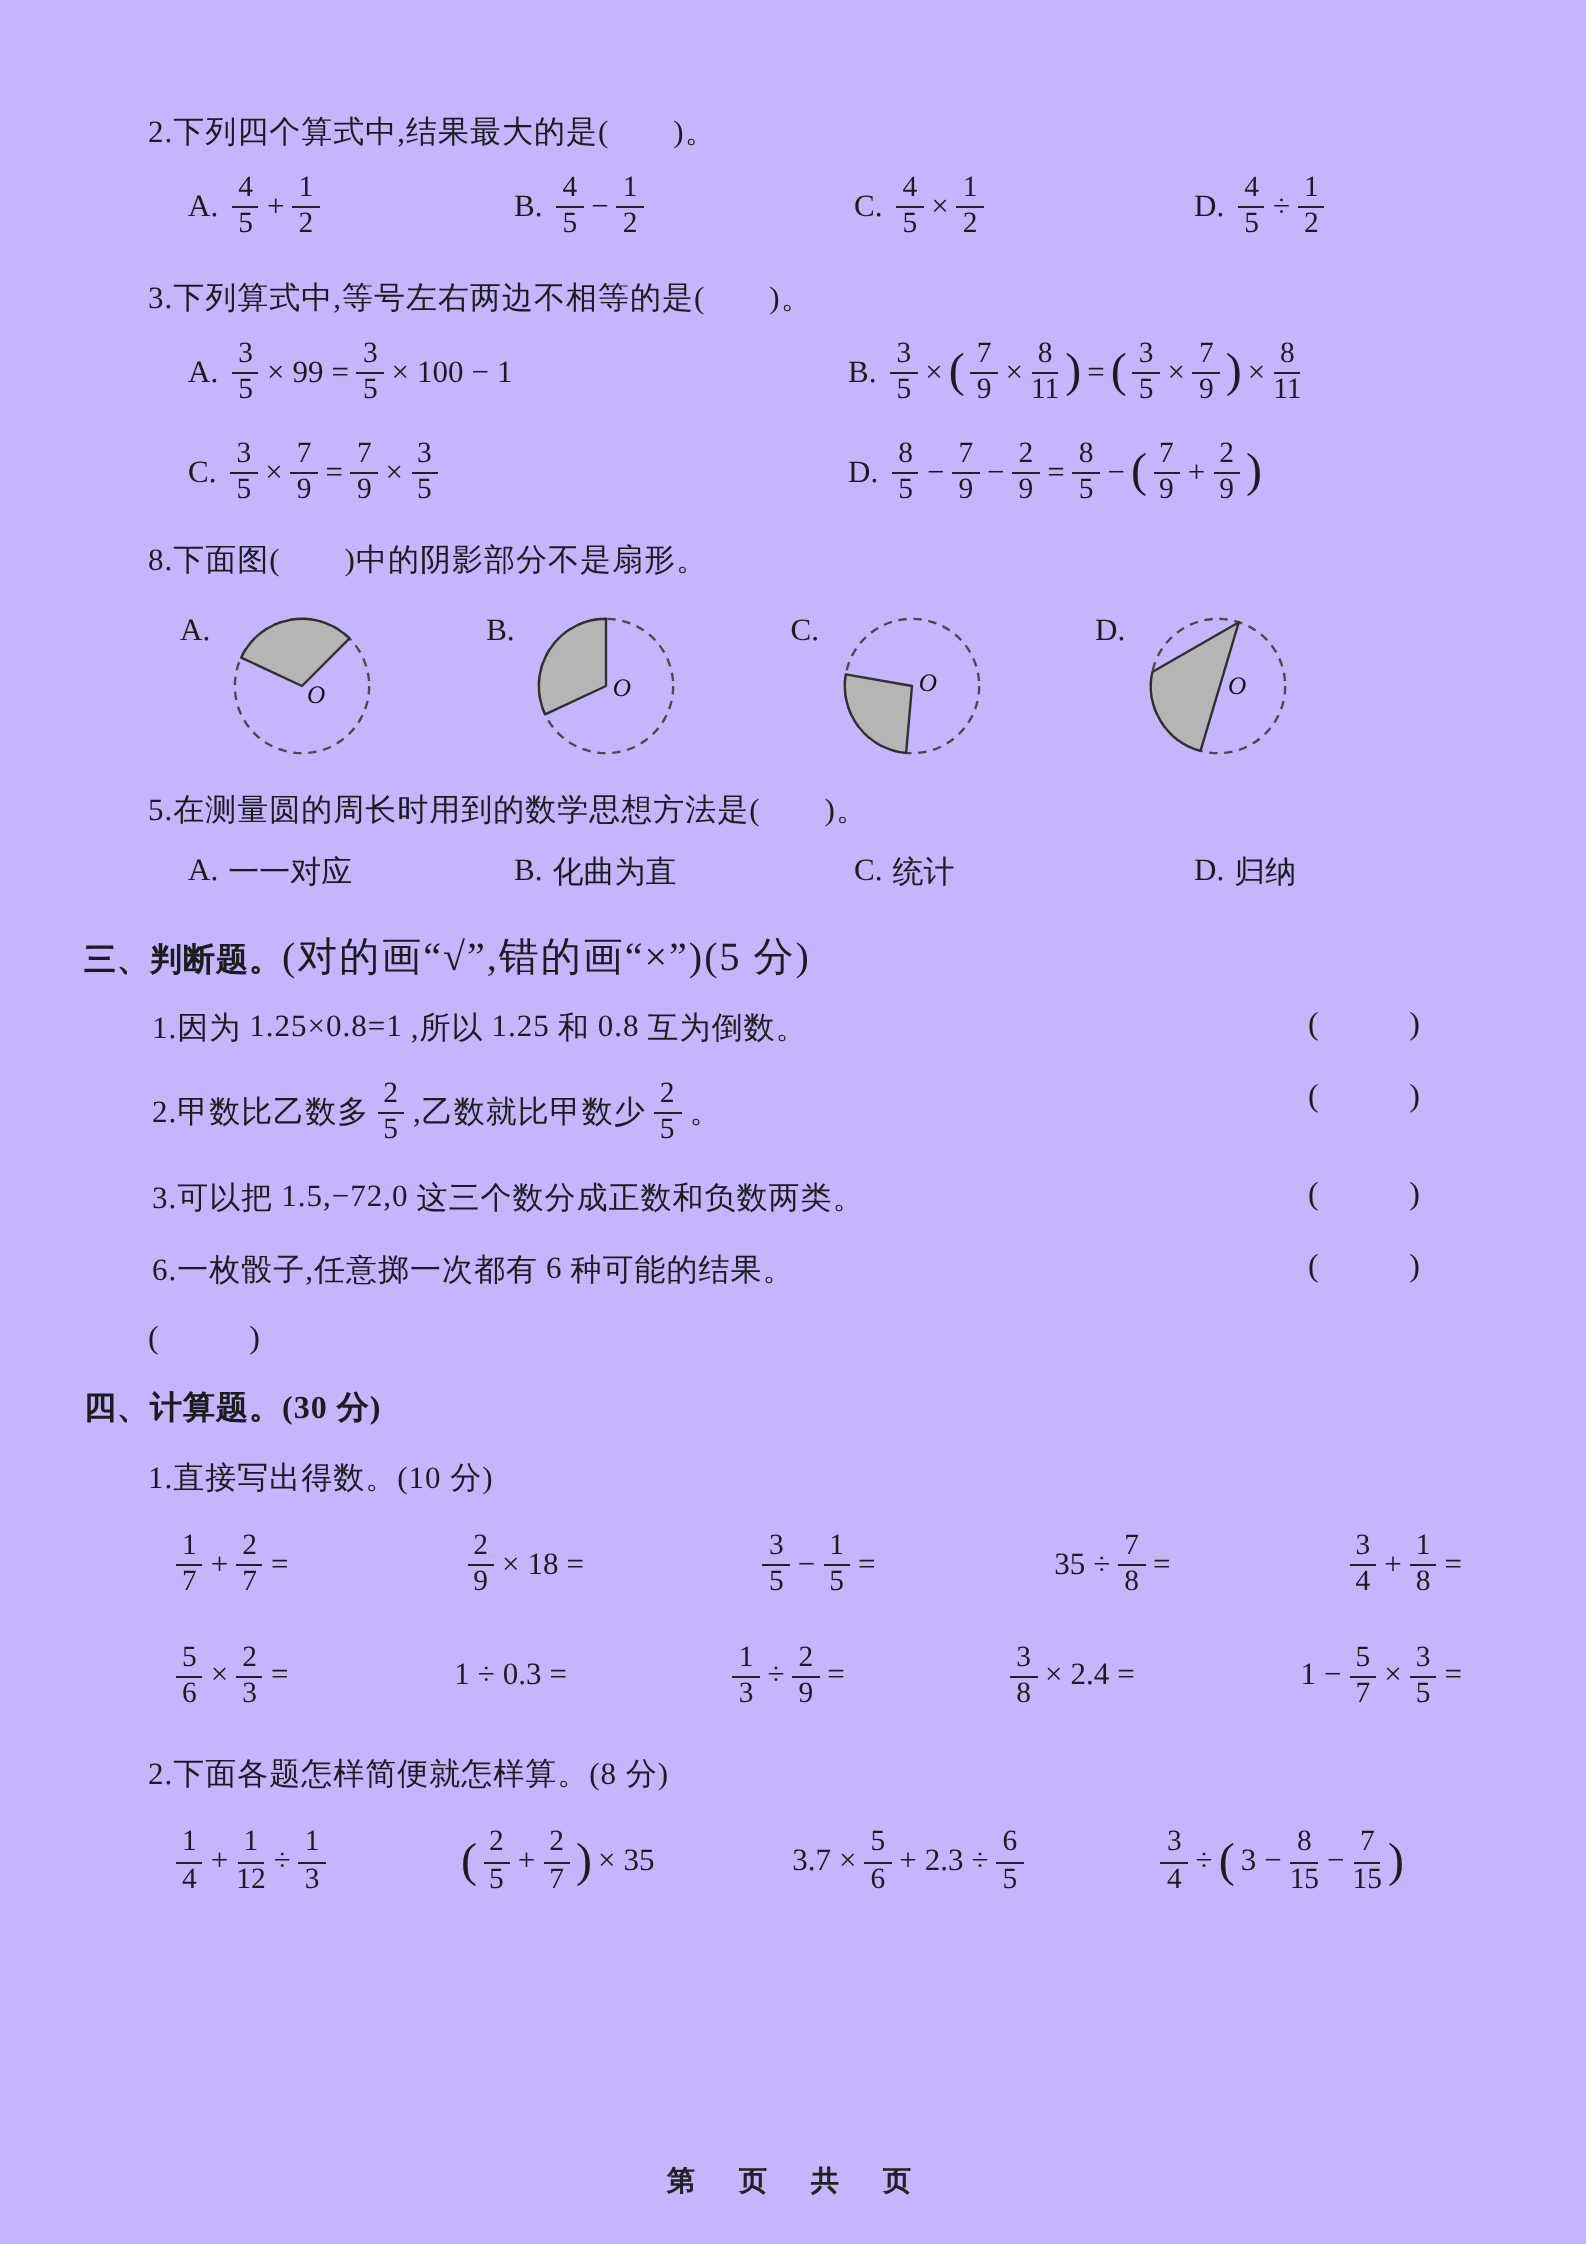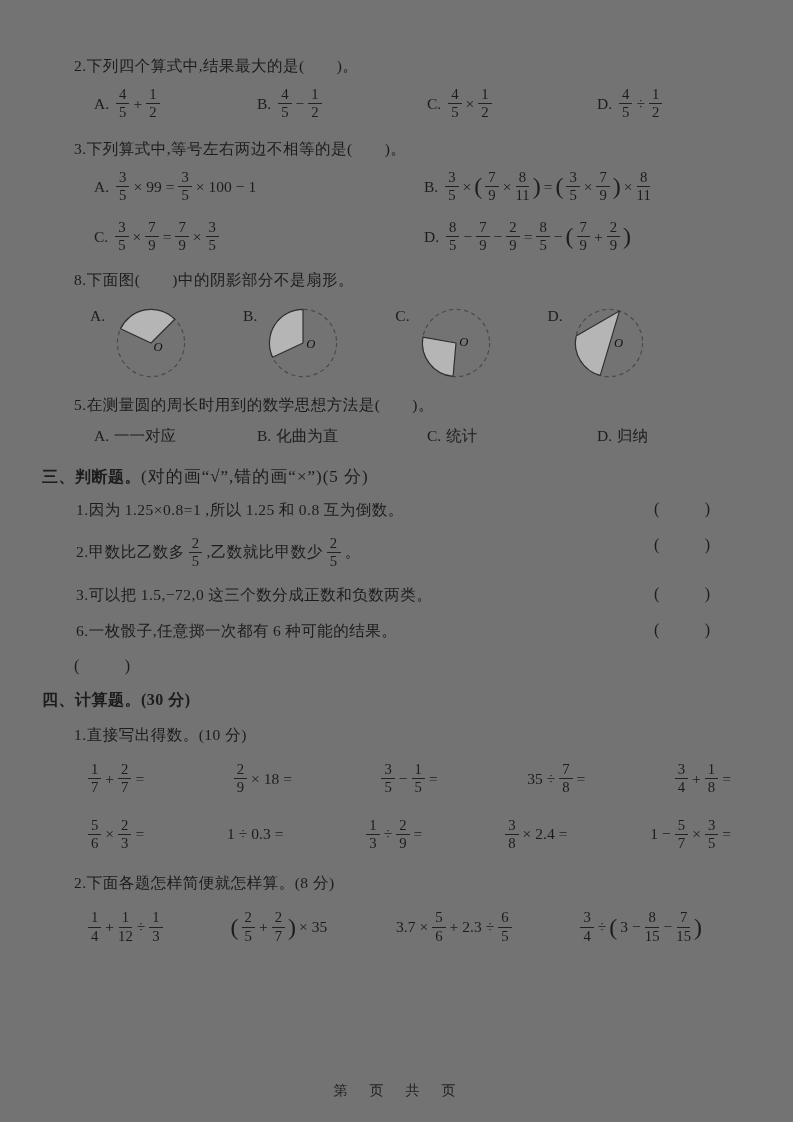--- a/index.html
+++ b/index.html
@@ -1,24 +1,24 @@
 <!DOCTYPE html>
 <html><head>
 <meta charset="utf-8">
 <style>
   html,body{margin:0;padding:0;background:#e8e8e8;}
   .page{
-    width:793px;height:1122px;position:relative;background:#737373;
+    width:793px;height:1122px;position:relative;background:#c4b5fd;
     font-family:"Liberation Serif","DejaVu Serif",serif;color:#1c1c1c;
     font-size:15.5px;box-sizing:border-box;padding:56px 50px 0 60px;
     margin:0 auto;overflow:hidden;
   }
   .stem{margin:0 0 10px 14px;letter-spacing:.5px;}
   .sec-head{font-weight:bold;font-size:16px;margin:4px 0 12px -18px;letter-spacing:.5px;}
-  .sec-head .sub{font-weight:normal;font-size:17px;letter-spacing:1px;}
+  .sec-head .sub{font-weight:normal;font-size:20px;letter-spacing:1px;}
   .sub-title{margin:14px 0 6px 14px;letter-spacing:.5px;}
 
   
   .opt-row{display:flex;margin:0 0 18px 34px;align-items:center;}
   .opt-row .o1{width:163px;}
   .opt-row .o2{width:170px;}
   .opt-row .o3{width:170px;}
   .opt-row .o4{flex:1;}
   .opt2-row{display:flex;margin:4px 0 16px 34px;align-items:center;}
   .opt2-row .left{width:330px;}
@@ -48,21 +48,21 @@
   .jtext{flex:1;display:inline-flex;align-items:center;letter-spacing:.5px;}
   .jbracket{width:56px;display:flex;justify-content:space-between;margin-right:33px;font-size:16px;}
 
   
   .calc-row{display:flex;justify-content:space-between;margin:16px 10px 22px 26px;align-items:center;}
   .calc-row4{display:flex;justify-content:space-between;margin:16px 40px 0 26px;align-items:center;}
 
   .footer{
     position:absolute;bottom:22px;left:0;right:0;text-align:center;
     font-family:"Liberation Sans","DejaVu Sans",sans-serif;font-size:14px;
-    letter-spacing:4px;color:#222;
+    letter-spacing:4px;color:#222;font-weight:bold;
   }
 </style>
 </head>
 <body>
 
 <div class="page">
 
   <div class="stem">2.下列四个算式中,结果最大的是(　　)。</div>
   <div class="opt-row">
     <span class="opt o1">

